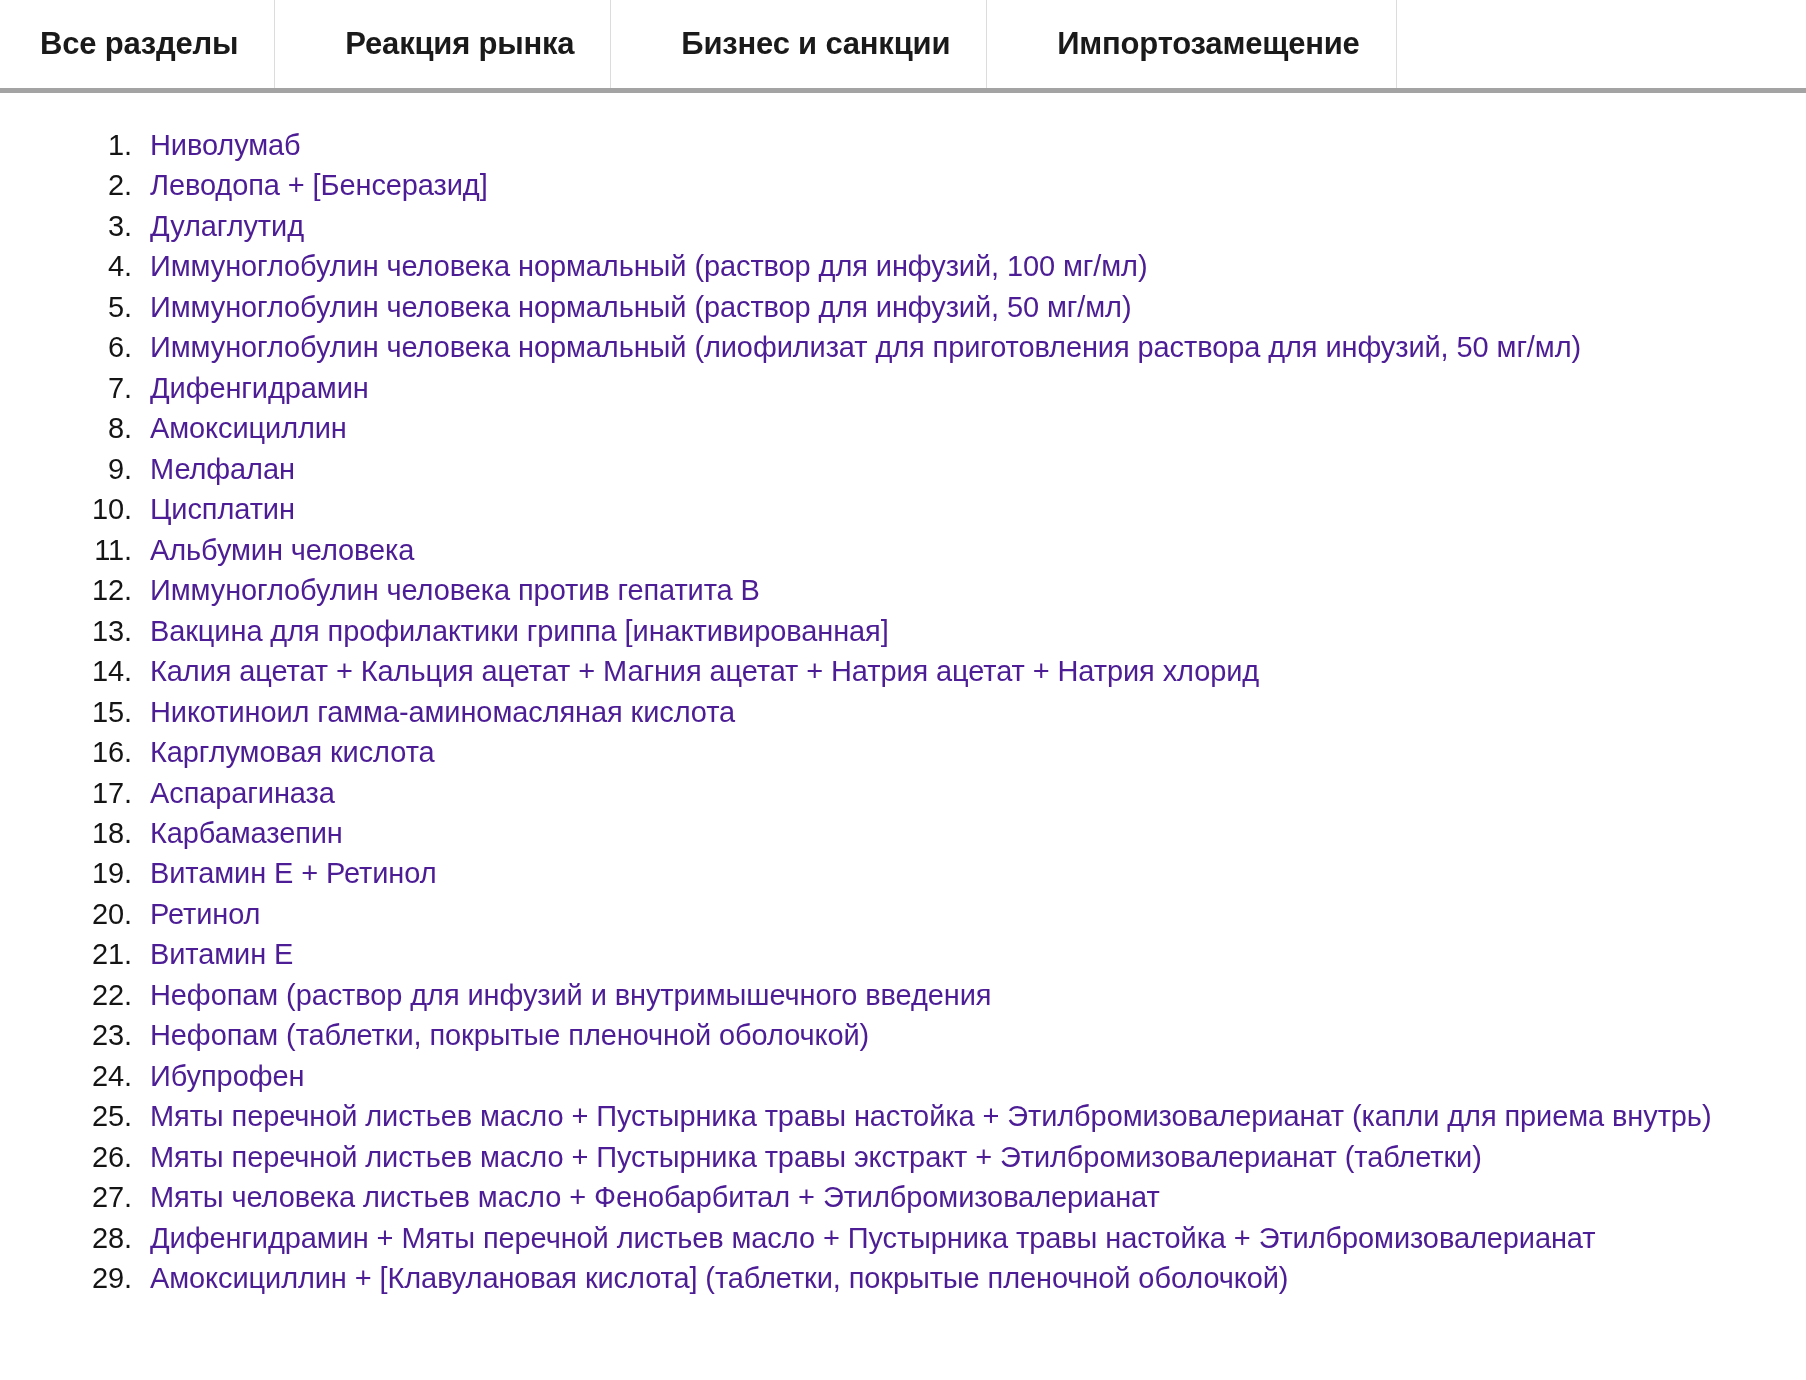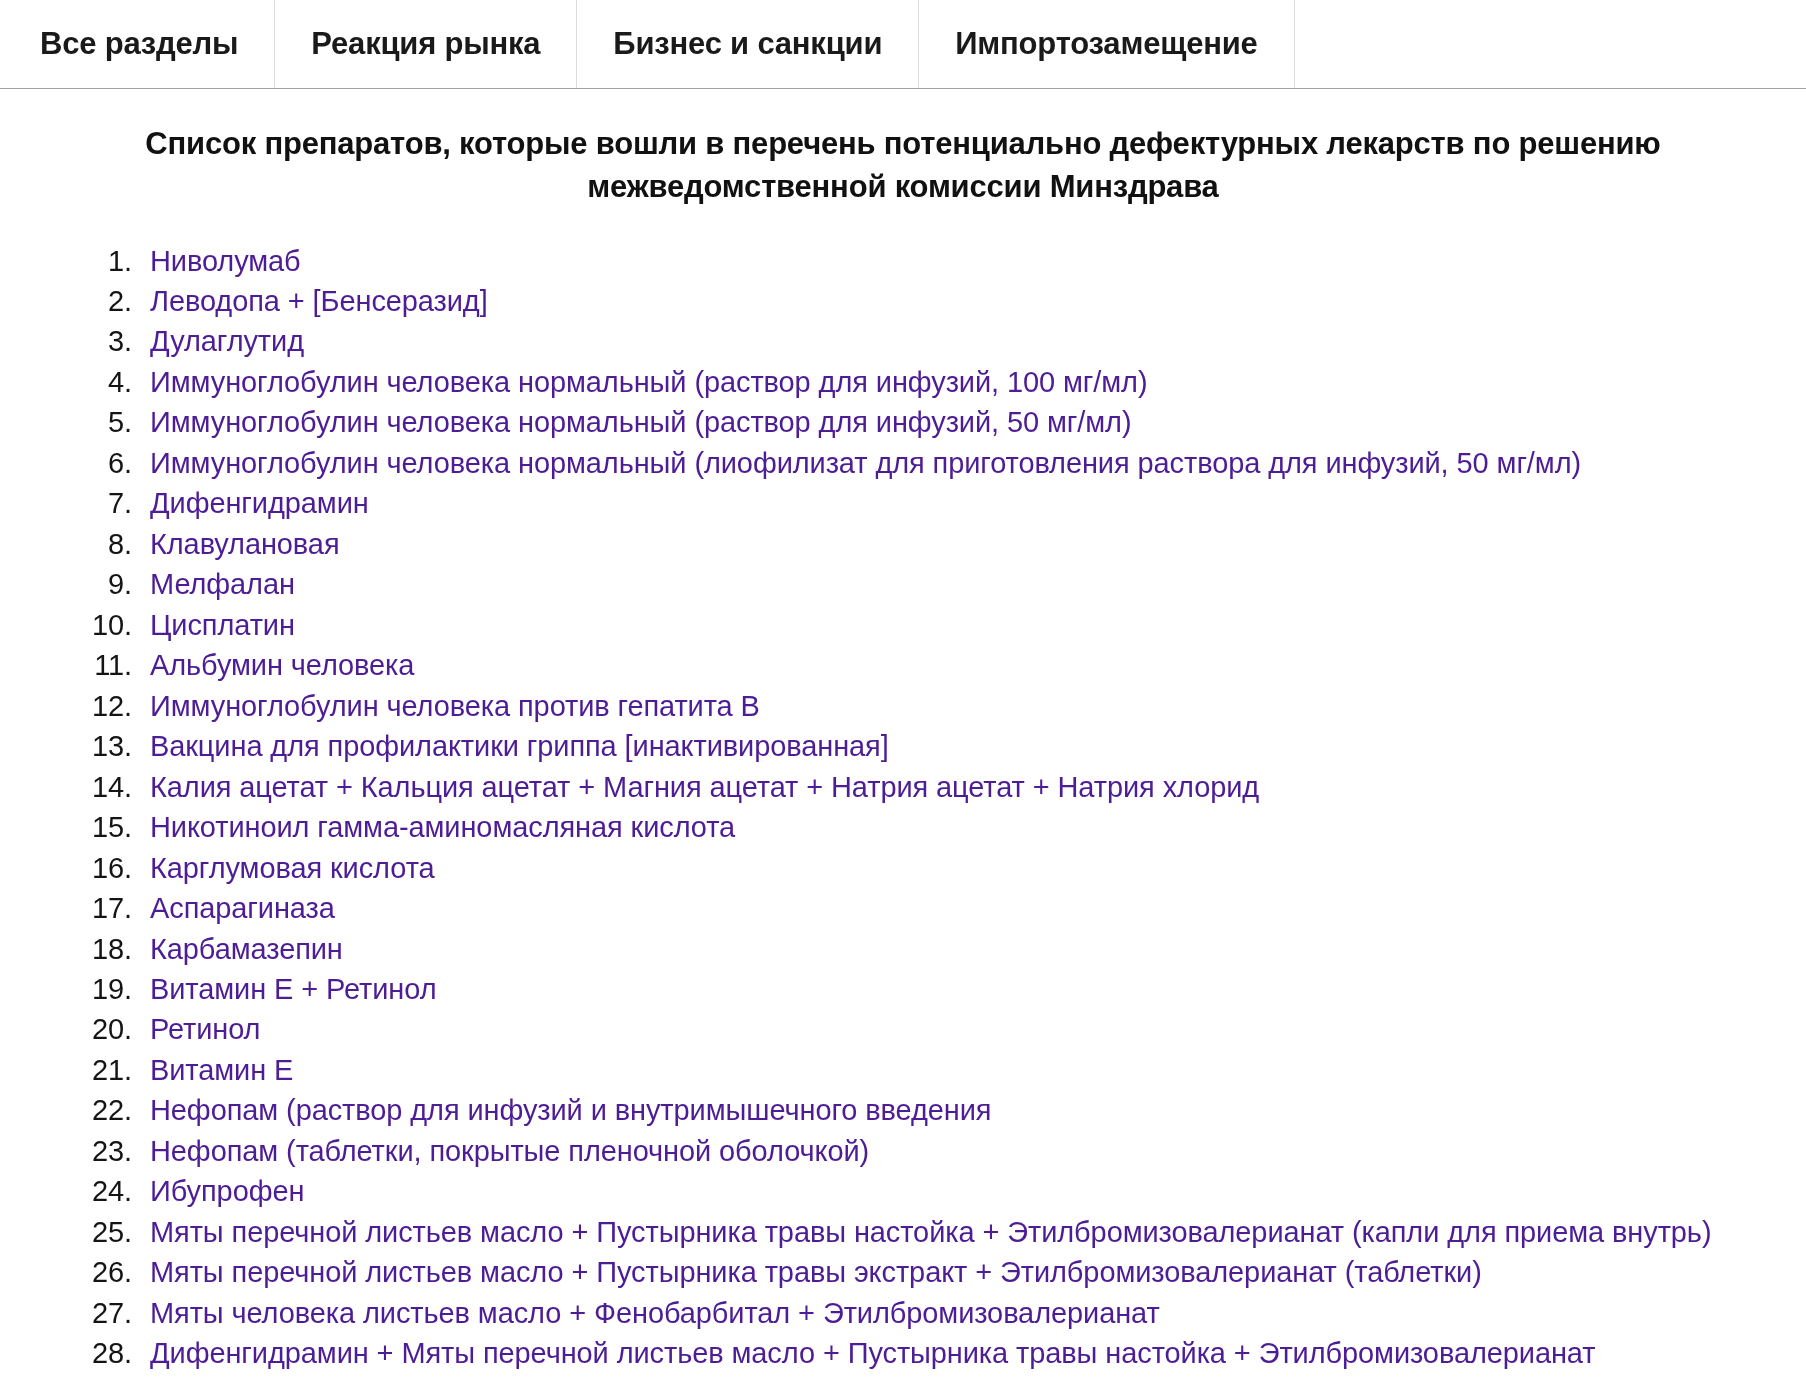--- a/index.html
+++ b/index.html
@@ -14,22 +14,23 @@
     position: relative;
     background: #ffffff;
     overflow: hidden;
   }
 
   
   .tabbar {
     display: flex;
     align-items: stretch;
     height: 88px;
-    border-bottom: 1px solid #a3a3a3;
+    border-bottom: 5px solid #a3a3a3;
     background: #ffffff;
+    gap: 34px;
   }
   .tab {
     display: flex;
     align-items: center;
     justify-content: center;
     padding: 0 36px;
     font-size: 31px;
     font-weight: bold;
     color: #1a1a1a;
     border-right: 1px solid #dcdcdc;
@@ -100,31 +101,30 @@
     <div class="tab">
         <span>Бизнес и санкции</span>
       </div>
     <div class="tab">
         <span>Импортозамещение</span>
       </div>
   </div>
 
   <div class="doc">
 
-    <h1 class="doc-title">Список препаратов, которые вошли в перечень потенциально дефектурных лекарств по решению межведомственной комиссии Минздрава</h1>
 
     <ol class="drug-list">
       <li><span class="li-text">Ниволумаб</span></li>
       <li><span class="li-text">Леводопа + [Бенсеразид]</span></li>
       <li><span class="li-text">Дулаглутид</span></li>
       <li><span class="li-text">Иммуноглобулин человека нормальный (раствор для инфузий, 100 мг/мл)</span></li>
       <li><span class="li-text">Иммуноглобулин человека нормальный (раствор для инфузий, 50 мг/мл)</span></li>
       <li><span class="li-text">Иммуноглобулин человека нормальный (лиофилизат для приготовления раствора для инфузий, 50 мг/мл)</span></li>
       <li><span class="li-text">Дифенгидрамин</span></li>
-      <li><span class="li-text">Клавулановая</span></li>
+      <li><span class="li-text">Амоксициллин</span></li>
       <li><span class="li-text">Мелфалан</span></li>
       <li><span class="li-text">Цисплатин</span></li>
       <li><span class="li-text">Альбумин человека</span></li>
       <li><span class="li-text">Иммуноглобулин человека против гепатита B</span></li>
       <li><span class="li-text">Вакцина для профилактики гриппа [инактивированная]</span></li>
       <li><span class="li-text">Калия ацетат + Кальция ацетат + Магния ацетат + Натрия ацетат + Натрия хлорид</span></li>
       <li><span class="li-text">Никотиноил гамма-аминомасляная кислота</span></li>
       <li><span class="li-text">Карглумовая кислота</span></li>
       <li><span class="li-text">Аспарагиназа</span></li>
       <li><span class="li-text">Карбамазепин</span></li>

